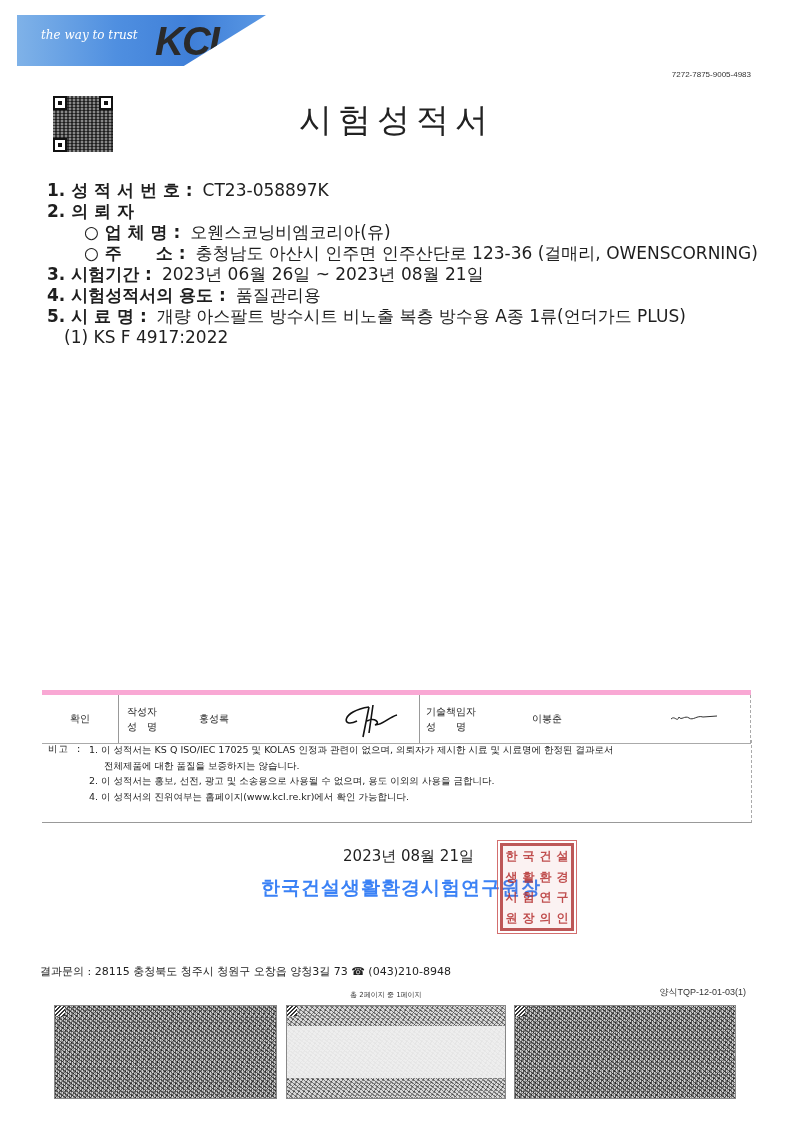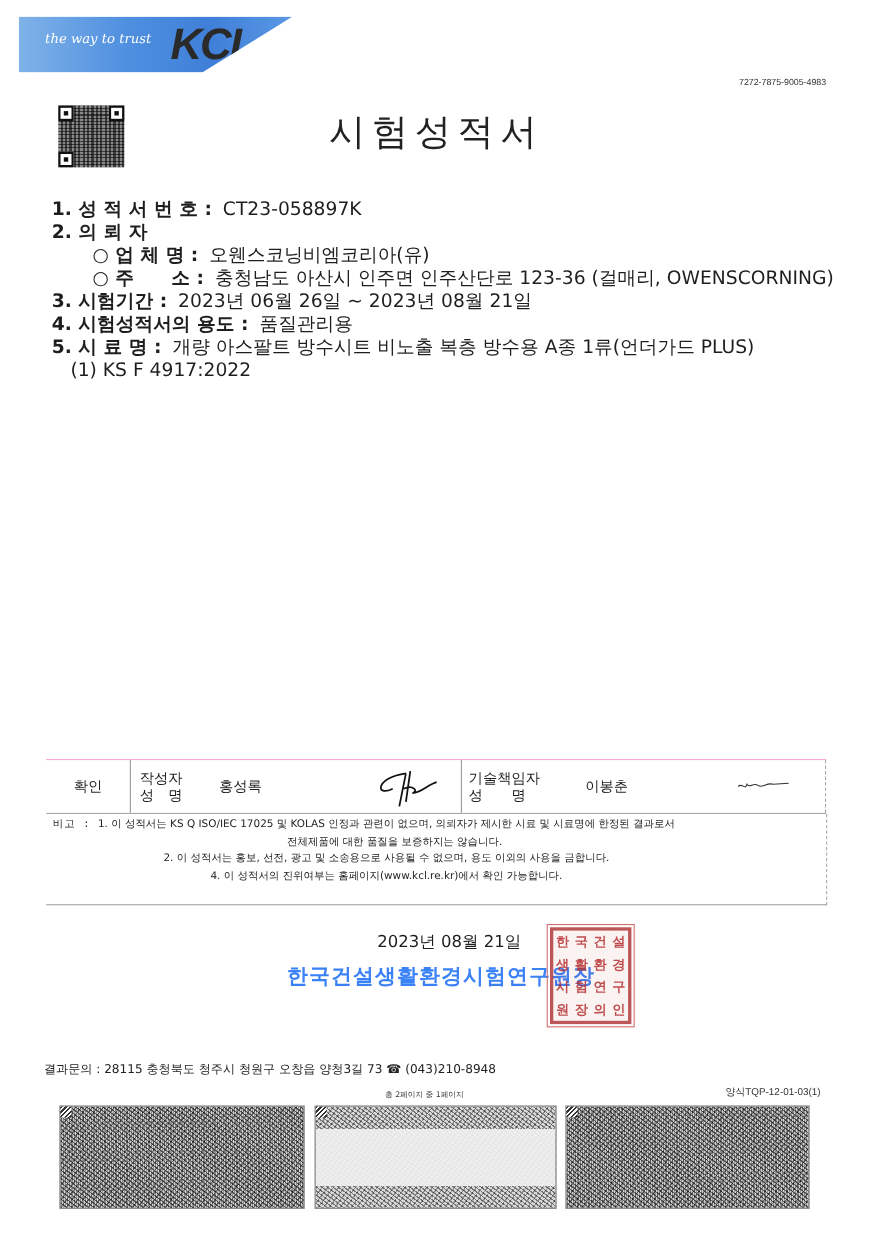--- a/index.html
+++ b/index.html
@@ -1,20 +1,20 @@
 <!DOCTYPE html>
 <html><head>
 <meta charset="utf-8">
 <style>
   html, body { margin: 0; padding: 0; background: #ffffff; }
   body {
     width: 793px; height: 1122px; position: relative; overflow: hidden;
     font-family: "DejaVu Sans", "Liberation Sans", sans-serif; color: #1e1e1e;
   }
-  .abs { position: absolute; text-align: center; }
+  .abs { position: absolute; }
 
   
   .logo {
     left: 17px; top: 15px; width: 249px; height: 51px;
     background: linear-gradient(90deg, #7fb2e8 0%, #4f8fe0 40%, #3f7fd8 70%, #5a98e4 100%);
     clip-path: polygon(0 0, 100% 0, 67% 100%, 0 100%);
   }
   .logo .tagline {
     position: absolute; left: 24px; top: 13px;
     font-family: "DejaVu Serif", "Liberation Serif", serif; font-style: italic;
@@ -48,22 +48,22 @@
   .info { left: 47px; top: 180px; font-size: 17px; line-height: 21px; }
   .row { display: flex; white-space: nowrap; }
   .lbl { font-weight: bold; }
   .val { margin-left: 10px; font-weight: normal; }
   .indent1 { padding-left: 37px; }
   .indent2 { padding-left: 17px; }
 
   
   .sig-table {
     left: 42px; top: 690px; width: 709px; height: 48px;
-    border-top: 1px solid #f9a8d4; border-bottom: 1px solid #aaa;
-    display: flex; align-items: center; font-size: 13px; font-family: Liberation Serif, serif;
+    border-top: 5px solid #f9a8d4; border-bottom: 1px solid #aaa;
+    display: flex; align-items: center; font-size: 10px;
   }
   .sig-table .cell { height: 100%; display: flex; align-items: center; }
   .c-confirm { width: 76px; justify-content: center; border-right: 1px solid #999; }
   .c-role { width: 58px; padding-left: 8px; flex-direction: column; align-items: flex-start !important; justify-content: center; line-height: 15px; }
   .c-name { width: 120px; padding-left: 14px; }
   .c-sig1 { width: 100px; justify-content: center; border-right: 1px solid #999; }
   .c-role2 { width: 90px; padding-left: 6px; flex-direction: column; align-items: flex-start !important; justify-content: center; line-height: 15px; }
   .c-name2 { width: 105px; padding-left: 16px; }
   .c-sig2 { flex: 1; justify-content: center; border-right: 1px dashed #aaa; }
 

